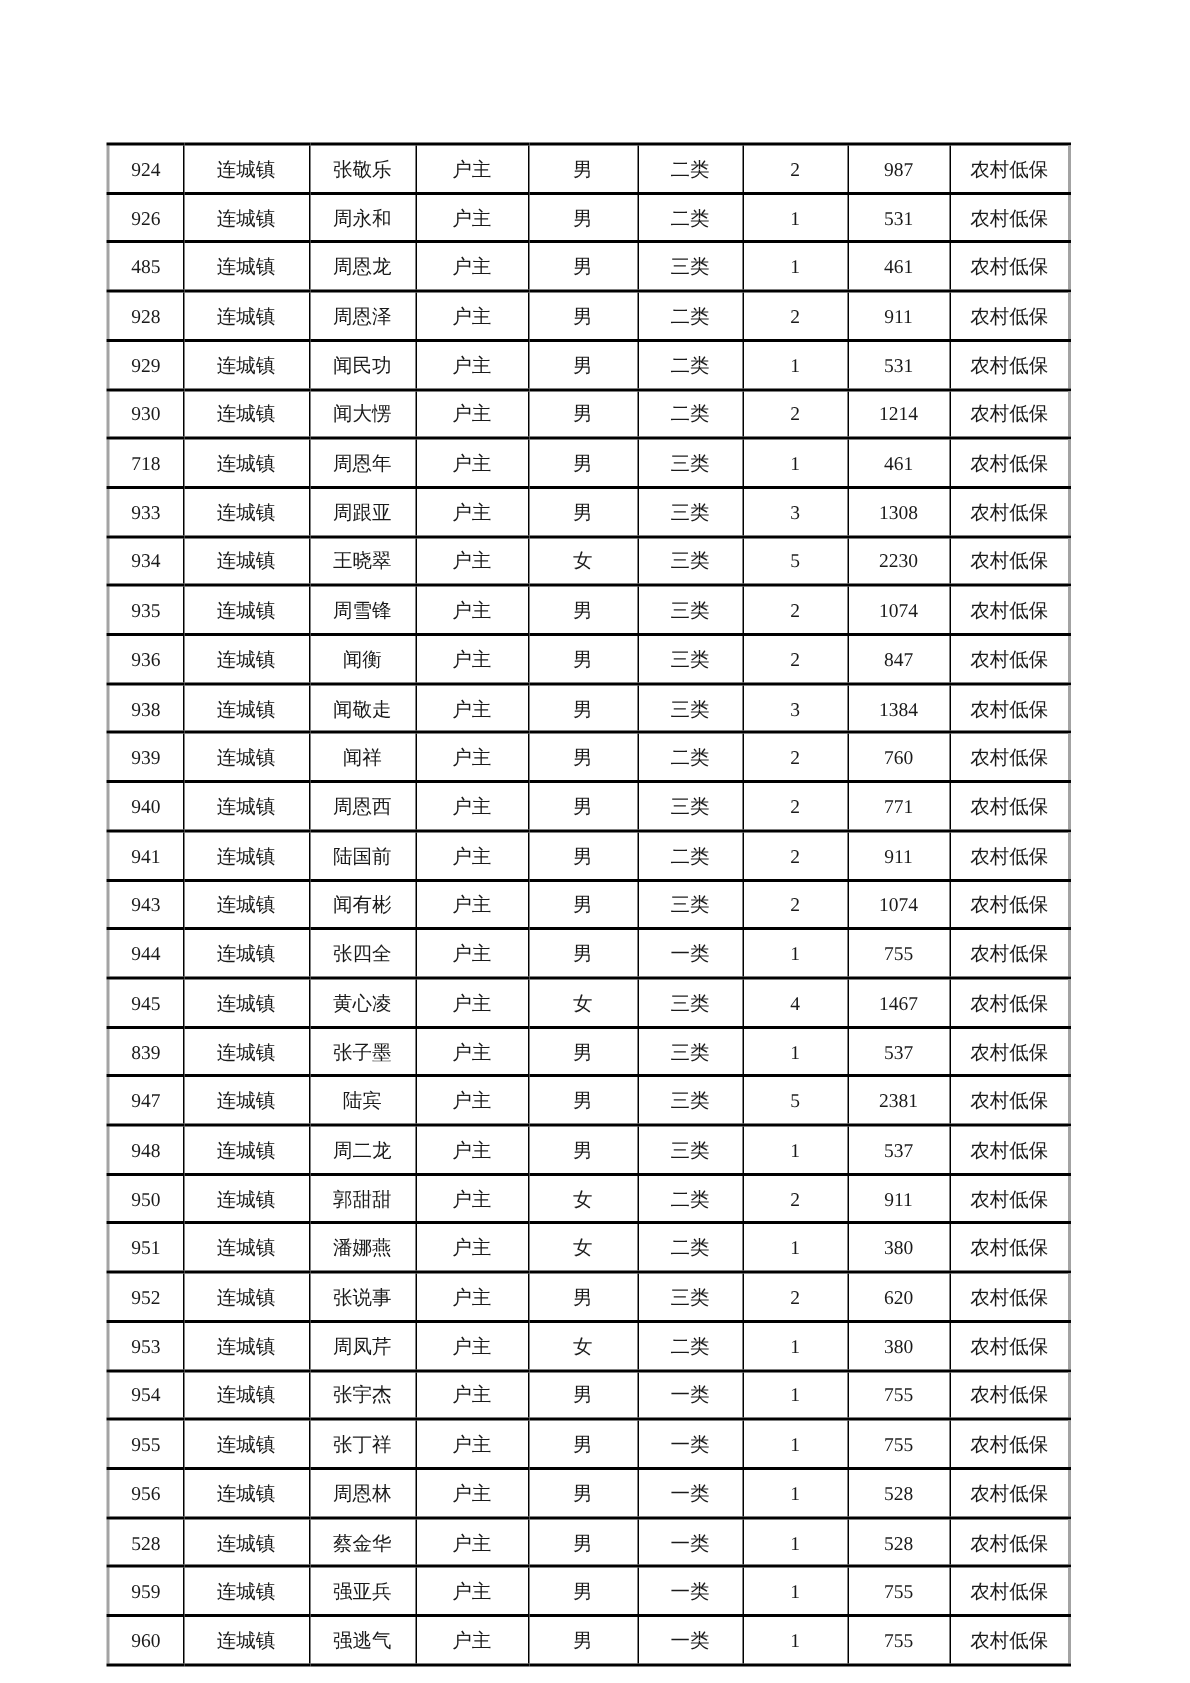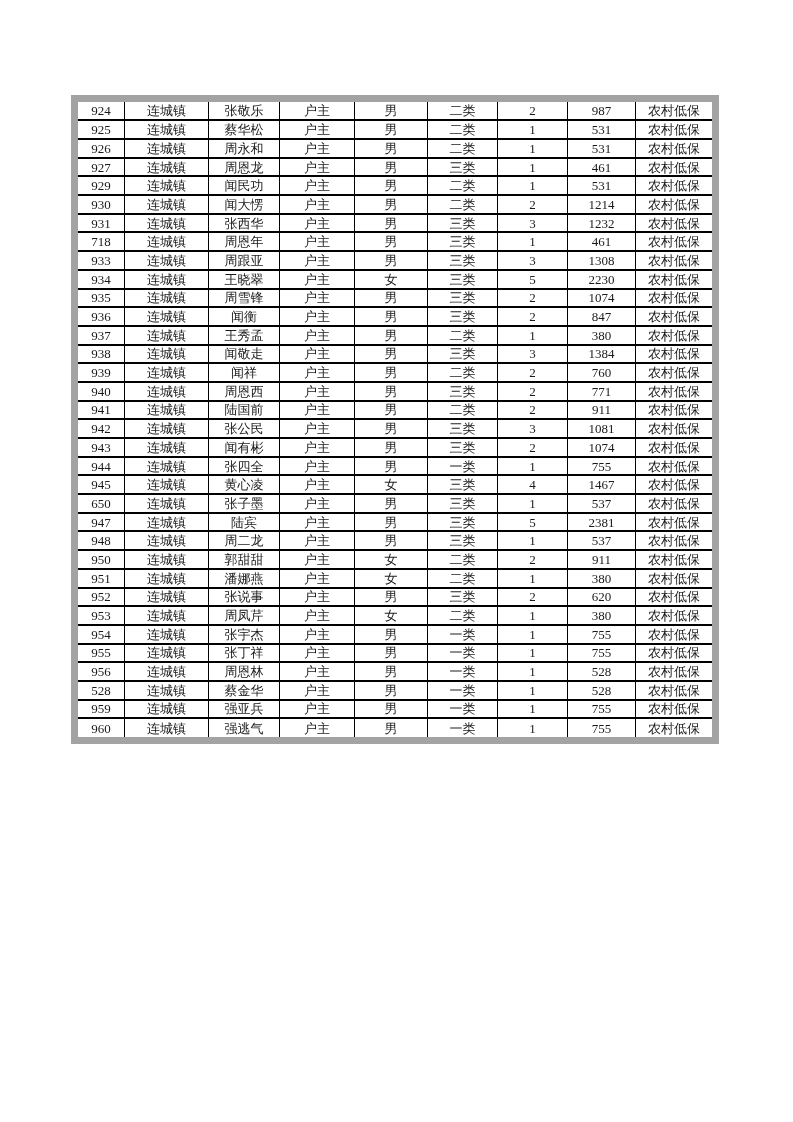--- a/index.html
+++ b/index.html
@@ -17,24 +17,24 @@
   .page {
     position: absolute;
     inset: 0;
     background: #ffffff;
   }
   table.records {
     position: absolute;
     left: 71px;
     top: 95px;
     width: 641px;
-    height: 649px;
+    height: 1016px;
     border-collapse: collapse;
     table-layout: fixed;
-    border: 7px solid #a3a3a3;
+    border: 2px solid #a3a3a3;
   }
   table.records td {
     border: 1px solid #000000;
     border-top-width: 2px;
     border-bottom-width: 2px;
     text-align: center;
     vertical-align: middle;
     padding: 0;
     font-size: 13px;
     line-height: 1;
@@ -65,83 +65,72 @@
           <td>连城镇</td>
           <td>张敬乐</td>
           <td>户主</td>
           <td>男</td>
           <td>二类</td>
           <td>2</td>
           <td>987</td>
           <td>农村低保</td>
         </tr>
         <tr>
-          <td>925</td>
-          <td>连城镇</td>
-          <td>蔡华松</td>
+          <td>926</td>
+          <td>连城镇</td>
+          <td>周永和</td>
           <td>户主</td>
           <td>男</td>
           <td>二类</td>
           <td>1</td>
           <td>531</td>
           <td>农村低保</td>
         </tr>
         <tr>
-          <td>926</td>
-          <td>连城镇</td>
-          <td>周永和</td>
+          <td>485</td>
+          <td>连城镇</td>
+          <td>周恩龙</td>
+          <td>户主</td>
+          <td>男</td>
+          <td>三类</td>
+          <td>1</td>
+          <td>461</td>
+          <td>农村低保</td>
+        </tr>
+        <tr>
+          <td>928</td>
+          <td>连城镇</td>
+          <td>周恩泽</td>
+          <td>户主</td>
+          <td>男</td>
+          <td>二类</td>
+          <td>2</td>
+          <td>911</td>
+          <td>农村低保</td>
+        </tr>
+        <tr>
+          <td>929</td>
+          <td>连城镇</td>
+          <td>闻民功</td>
           <td>户主</td>
           <td>男</td>
           <td>二类</td>
           <td>1</td>
           <td>531</td>
           <td>农村低保</td>
         </tr>
         <tr>
-          <td>927</td>
-          <td>连城镇</td>
-          <td>周恩龙</td>
-          <td>户主</td>
-          <td>男</td>
-          <td>三类</td>
-          <td>1</td>
-          <td>461</td>
-          <td>农村低保</td>
-        </tr>
-        <tr>
-          <td>929</td>
-          <td>连城镇</td>
-          <td>闻民功</td>
-          <td>户主</td>
-          <td>男</td>
-          <td>二类</td>
-          <td>1</td>
-          <td>531</td>
-          <td>农村低保</td>
-        </tr>
-        <tr>
           <td>930</td>
           <td>连城镇</td>
           <td>闻大愣</td>
           <td>户主</td>
           <td>男</td>
           <td>二类</td>
           <td>2</td>
           <td>1214</td>
-          <td>农村低保</td>
-        </tr>
-        <tr>
-          <td>931</td>
-          <td>连城镇</td>
-          <td>张西华</td>
-          <td>户主</td>
-          <td>男</td>
-          <td>三类</td>
-          <td>3</td>
-          <td>1232</td>
           <td>农村低保</td>
         </tr>
         <tr>
           <td>718</td>
           <td>连城镇</td>
           <td>周恩年</td>
           <td>户主</td>
           <td>男</td>
           <td>三类</td>
           <td>1</td>
@@ -186,31 +175,20 @@
           <td>连城镇</td>
           <td>闻衡</td>
           <td>户主</td>
           <td>男</td>
           <td>三类</td>
           <td>2</td>
           <td>847</td>
           <td>农村低保</td>
         </tr>
         <tr>
-          <td>937</td>
-          <td>连城镇</td>
-          <td>王秀孟</td>
-          <td>户主</td>
-          <td>男</td>
-          <td>二类</td>
-          <td>1</td>
-          <td>380</td>
-          <td>农村低保</td>
-        </tr>
-        <tr>
           <td>938</td>
           <td>连城镇</td>
           <td>闻敬走</td>
           <td>户主</td>
           <td>男</td>
           <td>三类</td>
           <td>3</td>
           <td>1384</td>
           <td>农村低保</td>
         </tr>
@@ -241,31 +219,20 @@
           <td>连城镇</td>
           <td>陆国前</td>
           <td>户主</td>
           <td>男</td>
           <td>二类</td>
           <td>2</td>
           <td>911</td>
           <td>农村低保</td>
         </tr>
         <tr>
-          <td>942</td>
-          <td>连城镇</td>
-          <td>张公民</td>
-          <td>户主</td>
-          <td>男</td>
-          <td>三类</td>
-          <td>3</td>
-          <td>1081</td>
-          <td>农村低保</td>
-        </tr>
-        <tr>
           <td>943</td>
           <td>连城镇</td>
           <td>闻有彬</td>
           <td>户主</td>
           <td>男</td>
           <td>三类</td>
           <td>2</td>
           <td>1074</td>
           <td>农村低保</td>
         </tr>
@@ -285,21 +252,21 @@
           <td>连城镇</td>
           <td>黄心凌</td>
           <td>户主</td>
           <td>女</td>
           <td>三类</td>
           <td>4</td>
           <td>1467</td>
           <td>农村低保</td>
         </tr>
         <tr>
-          <td>650</td>
+          <td>839</td>
           <td>连城镇</td>
           <td>张子墨</td>
           <td>户主</td>
           <td>男</td>
           <td>三类</td>
           <td>1</td>
           <td>537</td>
           <td>农村低保</td>
         </tr>
         <tr>

